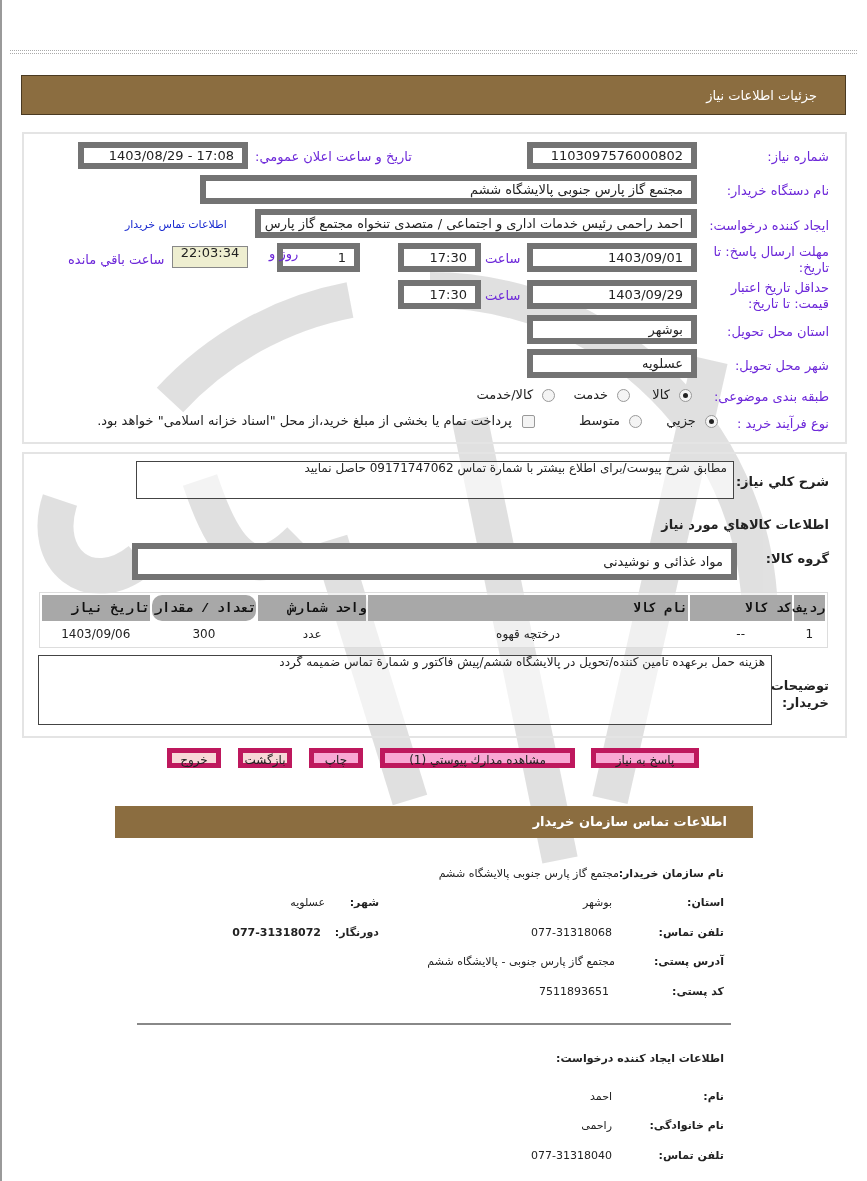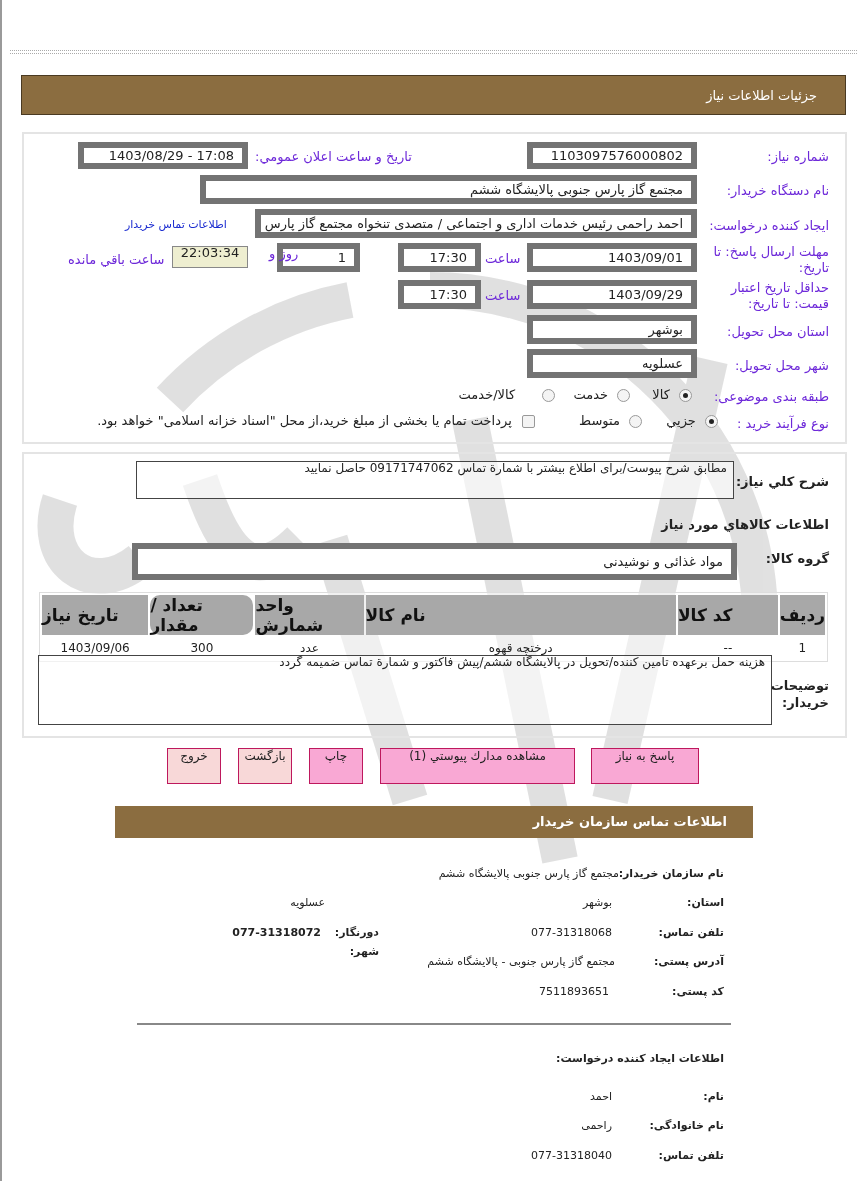--- a/index.html
+++ b/index.html
@@ -26,24 +26,24 @@
 
   .radio { display: inline-block; width: 13px; height: 13px; border-radius: 50%; border: 1px solid #999; background: #f4f4f4; vertical-align: middle; position: relative; }
   .radio.on::after { content: ""; position: absolute; left: 3px; top: 3px; width: 5px; height: 5px; border-radius: 50%; background: #222; }
   .check { display: inline-block; width: 13px; height: 13px; border: 1px solid #999; background: #f4f4f4; vertical-align: middle; border-radius: 2px; }
 
   .bold-lbl { font-weight: bold; font-size: 13px; }
 
   .textarea { position: absolute; border: 1px solid #444; background: rgba(255,255,255,0.6); font-size: 12px; padding: 0 6px; line-height: 13px; direction: rtl; text-align: right; z-index: 2; }
 
   table.items { position: absolute; left: 39px; top: 592px; width: 789px; border-collapse: separate; border-spacing: 2px; border: 1px solid #ddd; background: rgba(255,255,255,0.5); z-index: 2; direction: rtl; }
-  table.items th { background: #a8a8a8; color: #111; font-size: 17px; font-weight: bold; height: 26px; text-align: left; }
+  table.items th { background: #a8a8a8; color: #111; font-size: 13px; font-weight: bold; height: 26px; text-align: right; font-family: Liberation Mono, monospace; }
   table.items td { font-size: 12px; height: 22px; text-align: center; }
 
-  .btn { position: absolute; height: 36px; border: 1px solid #be185d; font-size: 12px; text-align: center; line-height: 14px; z-index: 2; cursor: pointer; }
+  .btn { position: absolute; height: 20px; border: 5px solid #be185d; font-size: 12px; text-align: center; line-height: 14px; z-index: 2; cursor: pointer; }
   .btn.green { background: #f9a8d4; }
   .btn.red { background: #f8d8d8; }
 
   .contact-bar { position: absolute; left: 115px; top: 806px; width: 638px; height: 32px; background: #8b6d40; color: #fff; font-weight: bold; font-size: 13px; line-height: 32px; padding-right: 26px; z-index: 2; }
   .c-lbl { position: absolute; font-weight: bold; font-size: 11px; z-index: 2; white-space: nowrap; }
   .c-val { position: absolute; font-size: 11px; z-index: 2; white-space: nowrap; }
   .hr { position: absolute; left: 137px; top: 1023px; width: 594px; height: 2px; background: #888; z-index: 2; }
 </style>
 </head>
 <body>
@@ -126,21 +126,21 @@
     <span>عسلویه</span>
   </div>
 
 <span class="abs lbl" style="right:38px; top:389px;">طبقه بندی موضوعی:</span>
 <div class="abs" style="left:460px; top:387px; width:232px; direction:rtl; font-size:13px; white-space:nowrap;">
   <span class="radio on"></span>
   <span style="margin:0 5px 0 18px;">کالا</span>
   <span class="radio"></span>
   <span style="margin:0 5px 0 14px;">خدمت</span>
   <span class="radio"></span>
-  <span style="margin-right:23px;">کالا/خدمت</span>
+  <span style="margin-right:5px;">کالا/خدمت</span>
 </div>
 
 <span class="abs lbl" style="right:38px; top:416px;">نوع فرآیند خرید :</span>
 <div class="abs" style="left:88px; top:413px; width:630px; direction:rtl; font-size:13px; white-space:nowrap;">
   <span class="radio on"></span>
   <span style="margin:0 5px 0 20px;">جزیي</span>
   <span class="radio"></span>
   <span style="margin:0 5px 0 40px;">متوسط</span>
   <span class="check"></span>
   <span style="margin-right:6px;">پرداخت تمام یا بخشی از مبلغ خرید،از محل "اسناد خزانه اسلامی" خواهد بود.</span>
@@ -191,21 +191,21 @@
 <div class="btn red" style="left:238px; top:748px; width:54px;">بازگشت</div>
 <div class="btn red" style="left:167px; top:748px; width:54px;">خروج</div>
 
 <div class="contact-bar"><span>اطلاعات تماس سازمان خریدار</span></div>
 
 <span class="c-lbl" style="right:143px; top:867px;">نام سازمان خریدار:</span>
 <span class="c-val" style="right:248px; top:867px;">مجتمع گاز پارس جنوبی  پالایشگاه ششم</span>
 
 <span class="c-lbl" style="right:143px; top:896px;">استان:</span>
 <span class="c-val" style="right:255px; top:896px;">بوشهر</span>
-<span class="c-lbl" style="right:488px; top:945px;">شهر:</span>
+<span class="c-lbl" style="right:488px; top:896px;">شهر:</span>
 <span class="c-val" style="right:542px; top:896px;">عسلویه</span>
 
 <span class="c-lbl" style="right:143px; top:926px;">تلفن تماس:</span>
 <span class="c-val" style="right:255px; top:926px; direction:ltr;">077-31318068</span>
 <span class="c-lbl" style="right:488px; top:926px;">دورنگار:</span>
 <span class="c-val" style="right:546px; top:926px; direction:ltr;font-weight:bold;">077-31318072</span>
 
 <span class="c-lbl" style="right:143px; top:955px;">آدرس پستی:</span>
 <span class="c-val" style="right:252px; top:955px;">مجتمع گاز پارس جنوبی - پالایشگاه ششم</span>
 

